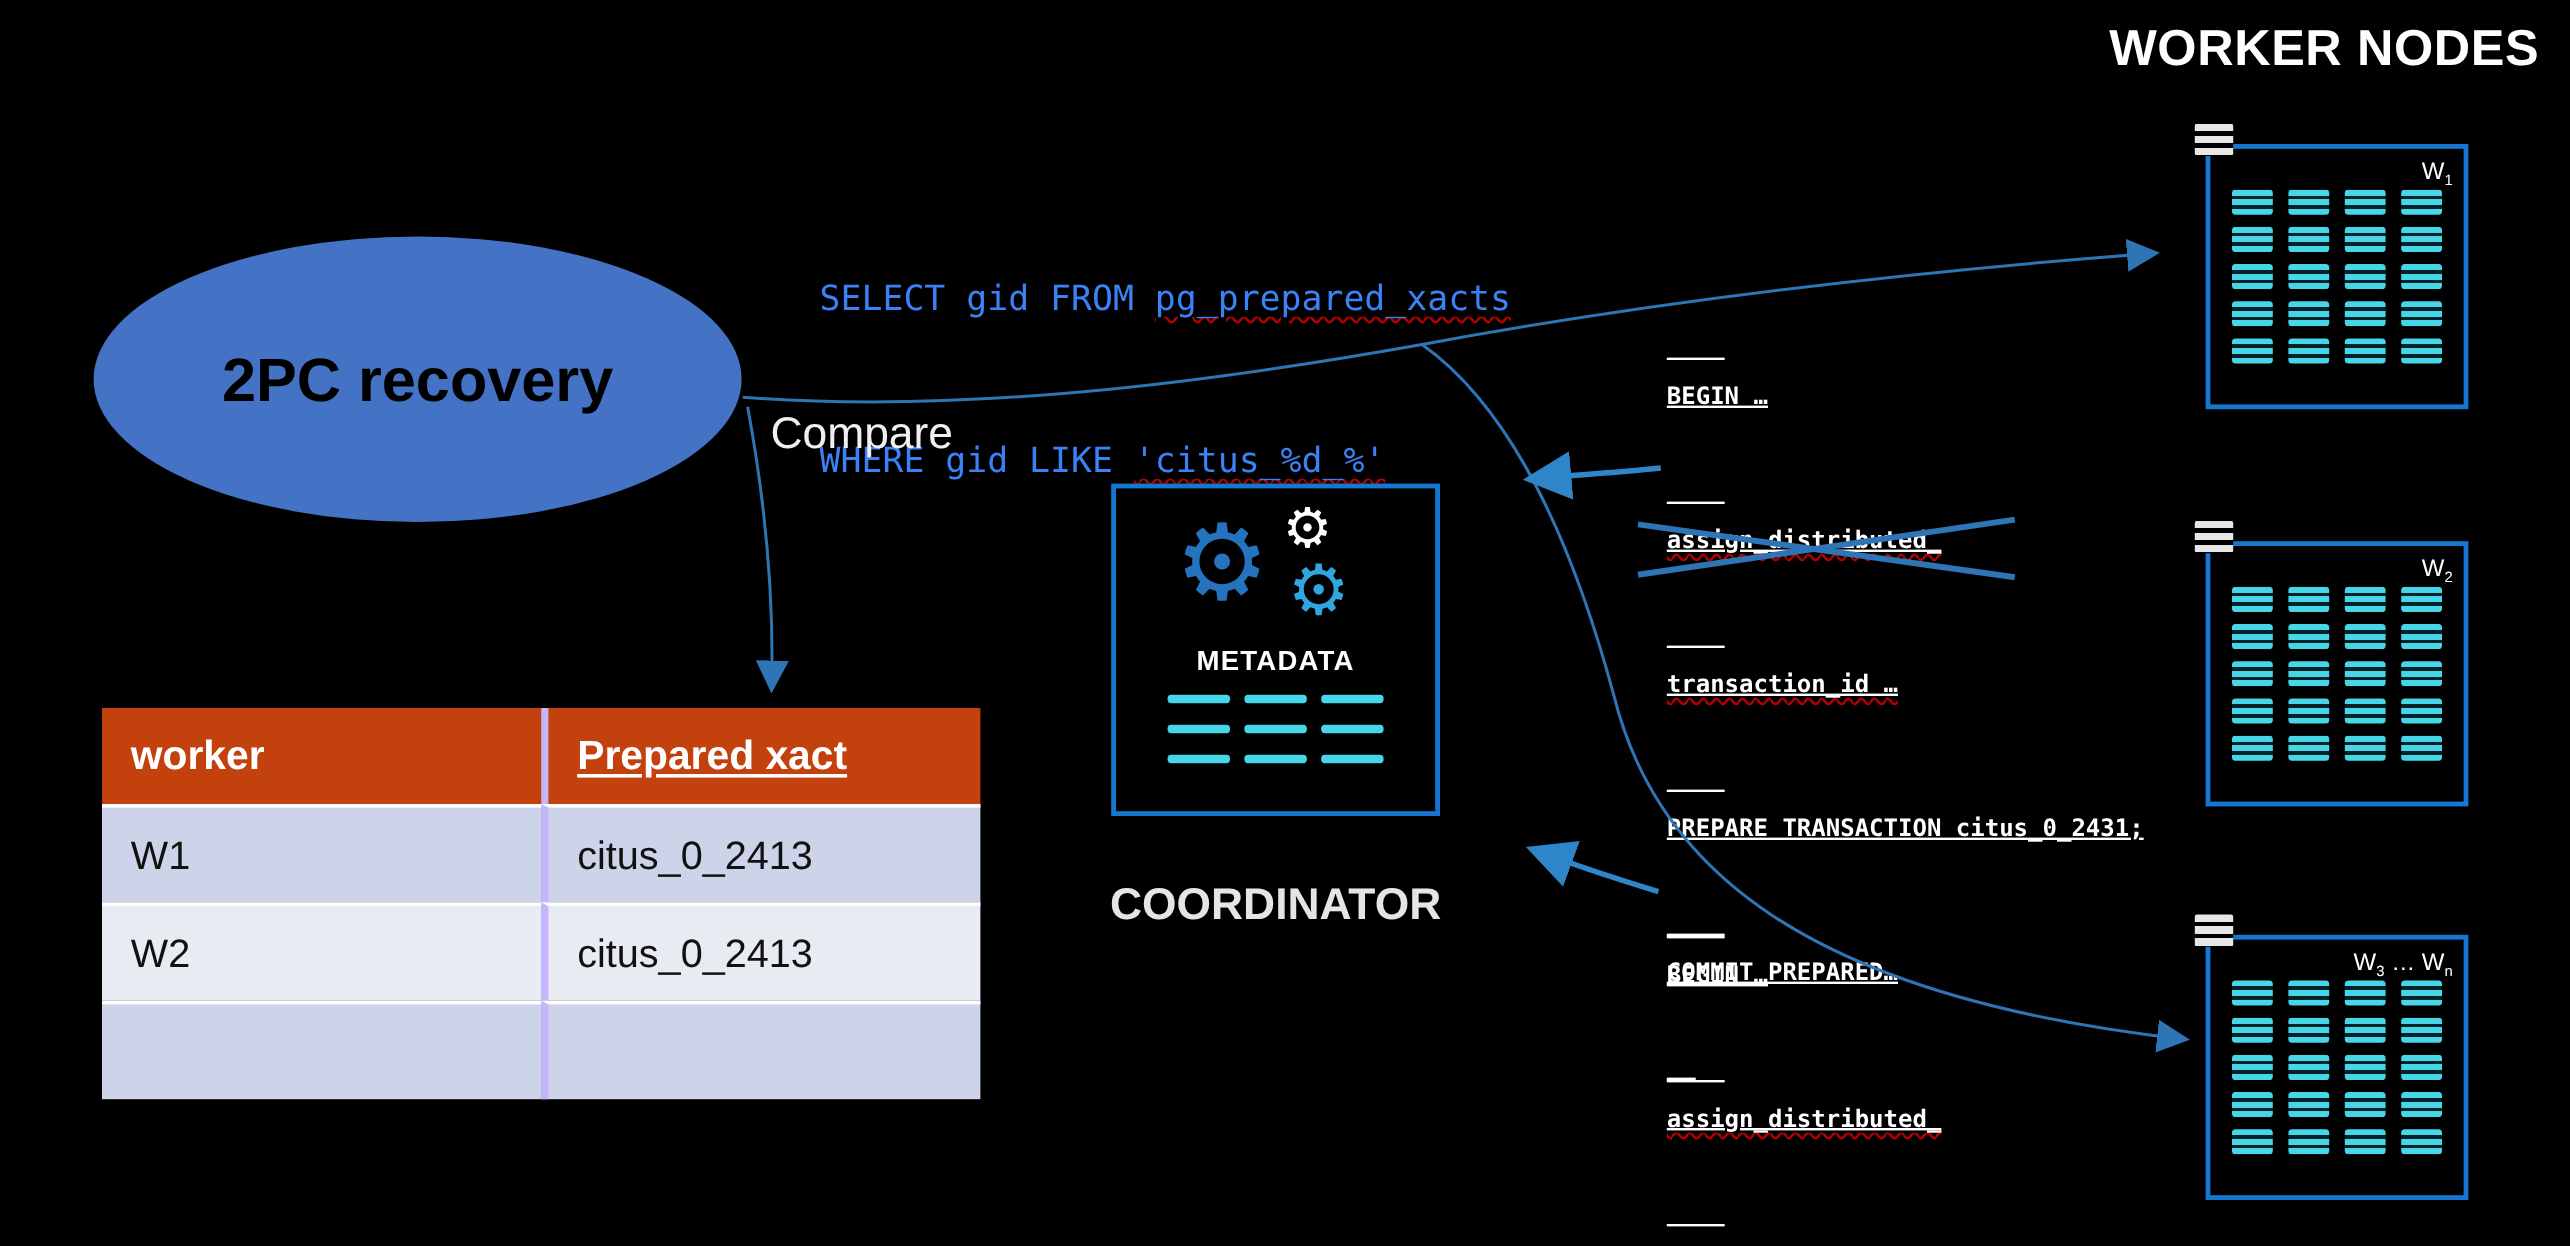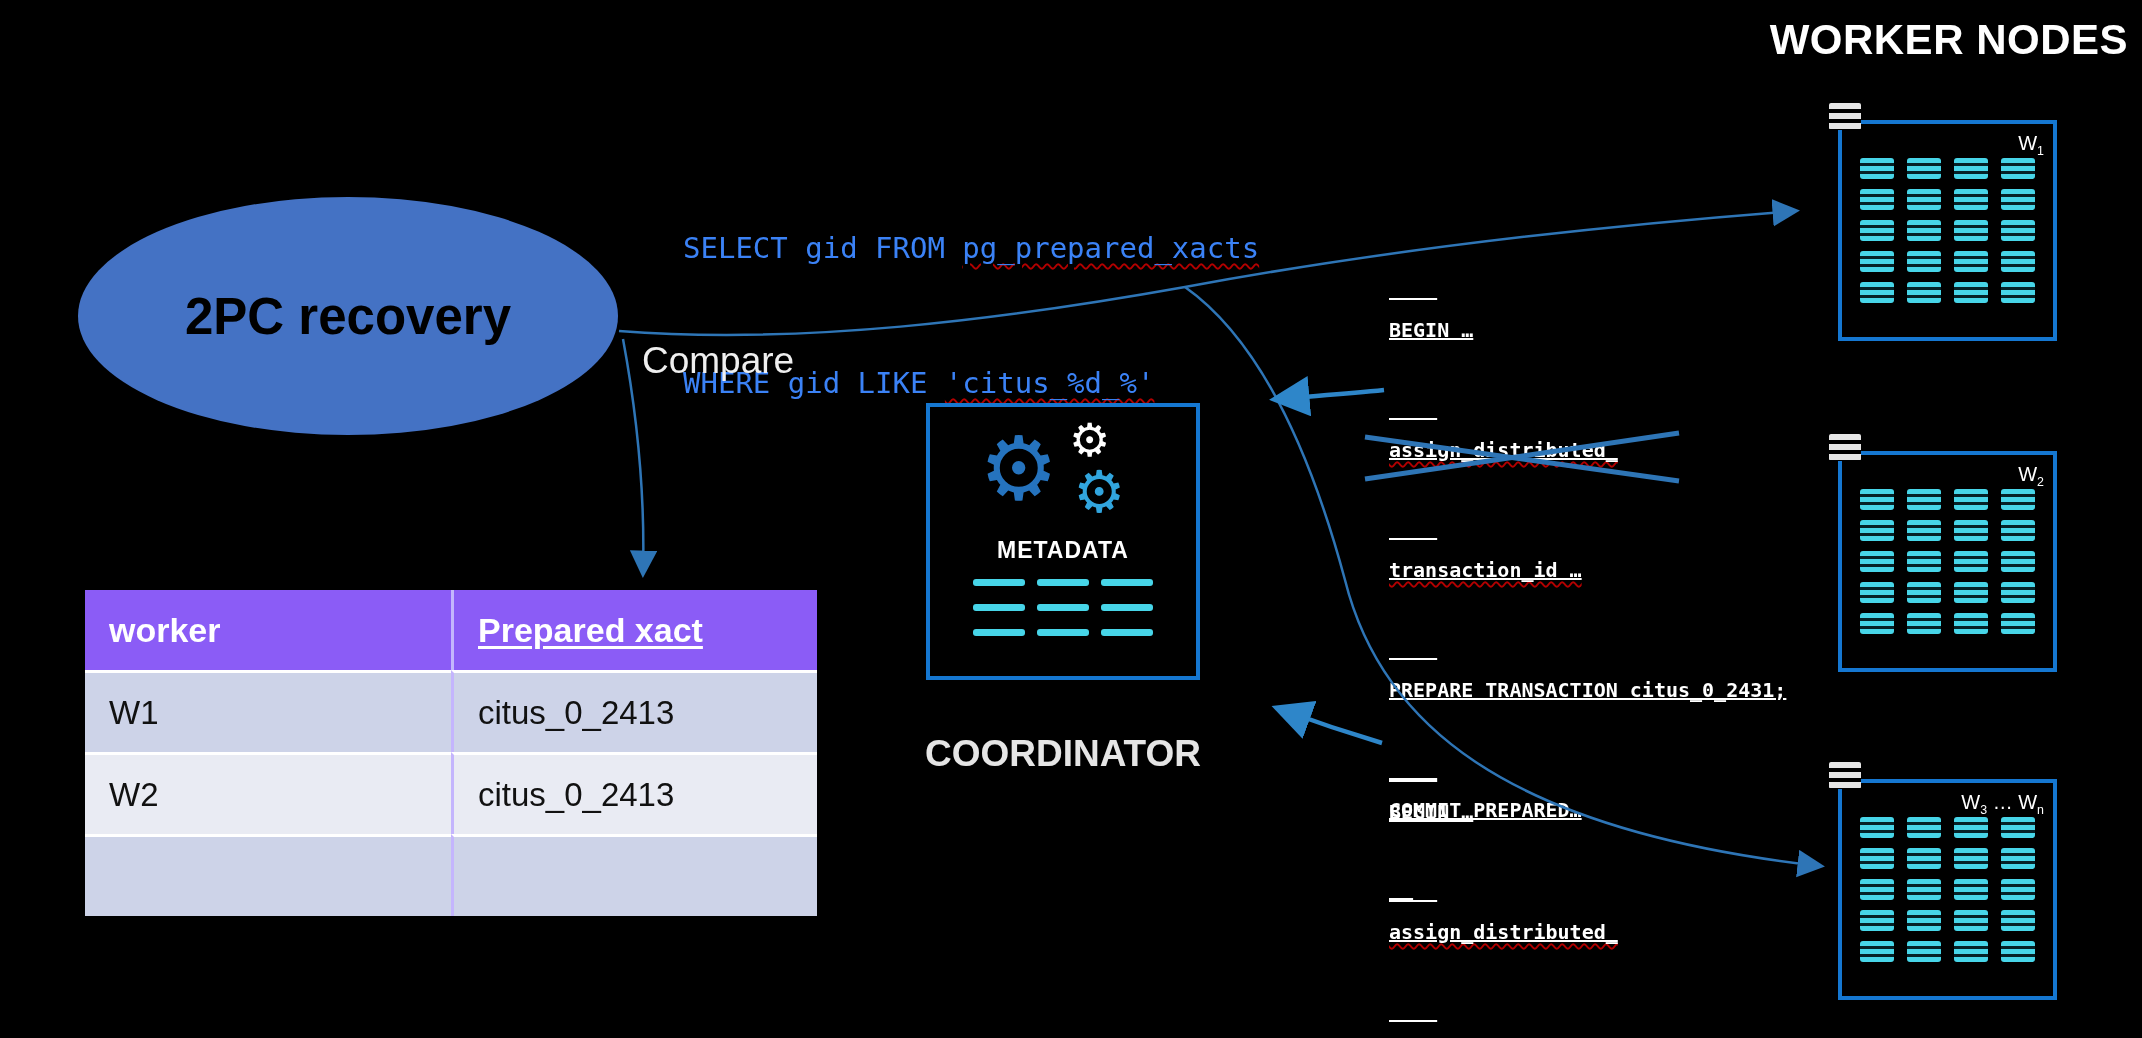--- a/index.html
+++ b/index.html
@@ -5,21 +5,21 @@
   html,body { margin:0; padding:0; background:#000; }
   .canvas {
     position:relative; width:2142px; height:1038px; background:#000;
     font-family:"Liberation Sans", sans-serif; overflow:hidden;
   }
   
   .connectors { position:absolute; left:0; top:0; z-index:6; pointer-events:none; }
 
   
   .worker-nodes-title {
-    position:absolute; right:14px; top:16px; color:#fff;
+    position:absolute; right:26px; top:16px; color:#fff;
     font-size:42px; font-weight:700; letter-spacing:0.5px;
   }
 
   
   .sql {
     position:absolute; left:683px; top:136px; color:#3b82f6;
     font-family:"DejaVu Sans Mono", monospace; font-size:29px; line-height:45px;
     white-space:pre;
   }
   .squiggle {
@@ -102,24 +102,24 @@
   .code1 { left:1389px; top:230px; }
   .code2 { left:1389px; top:712px; }
   .code .squiggle { text-underline-offset:4px; }
 
   
   .ptable {
     position:absolute; left:85px; top:590px; width:732px;
     display:grid; grid-template-columns:366px 366px;
   }
   .ptable > div { box-sizing:border-box; display:flex; align-items:center; padding:0 24px; }
-  .th { height:80px; background:#8b5cf6; color:#fff; font-size:34px; font-weight:700; }
+  .th { height:80px; background:#c2410c; color:#fff; font-size:34px; font-weight:700; }
   .th-underline { text-decoration:underline; text-underline-offset:4px; }
   .td { height:82px; font-size:33px; color:#111; border-top:3px solid #fff; }
-  .c2 { border-left:3px solid #c4b5fd; }
+  .c2 { border-left:6px solid #c4b5fd; }
   .row-dark  { background:#CDD3E8; }
   .row-light { background:#E9EBF3; }
 </style>
 </head>
 <body>
 
 <div class="canvas">
 
   <svg class="connectors" width="2142" height="1038" viewBox="0 0 2142 1038">
     <defs>

